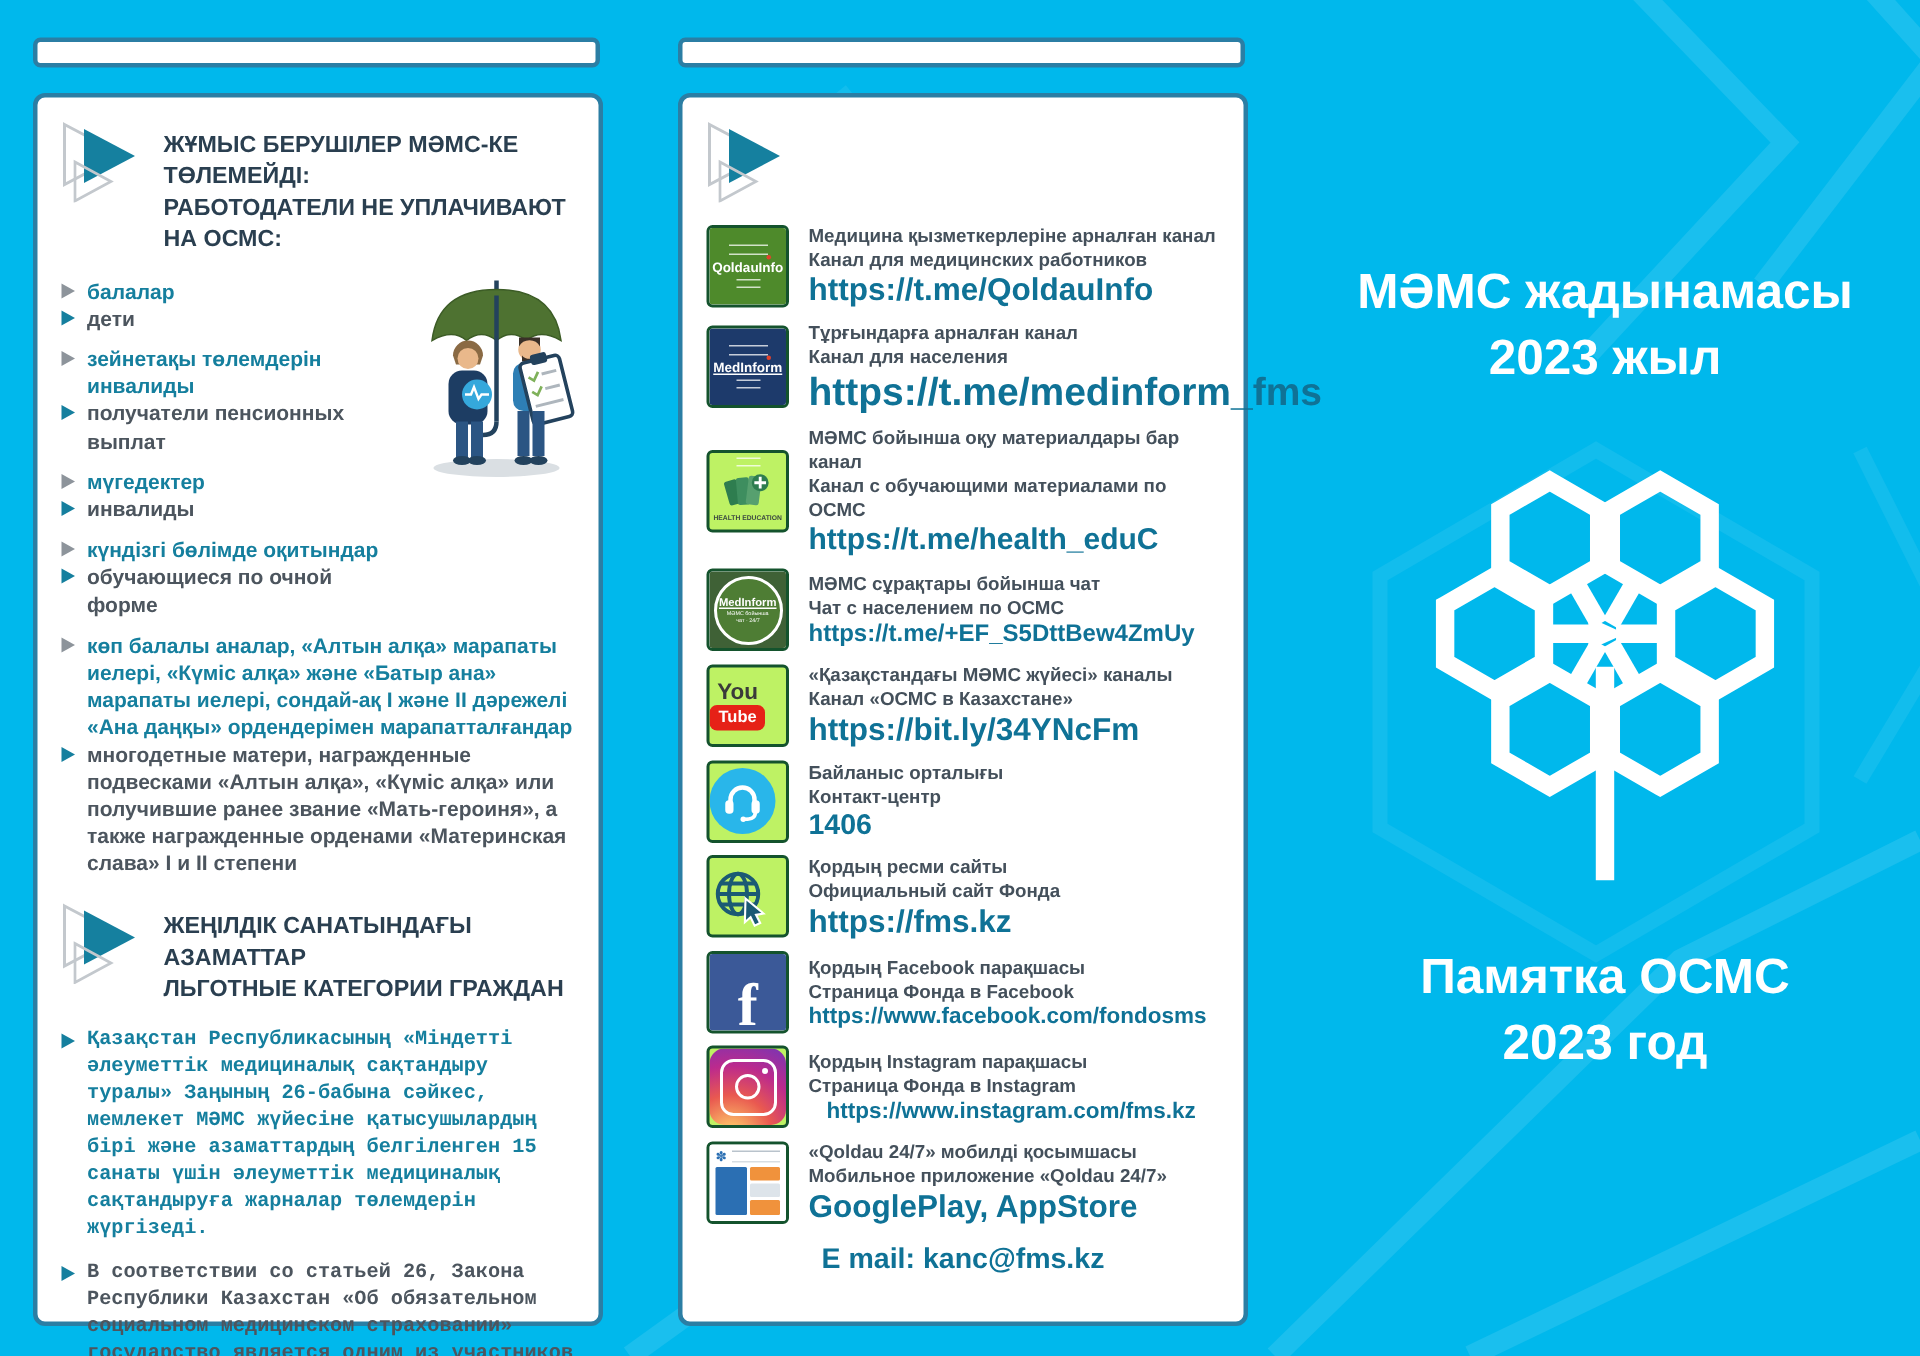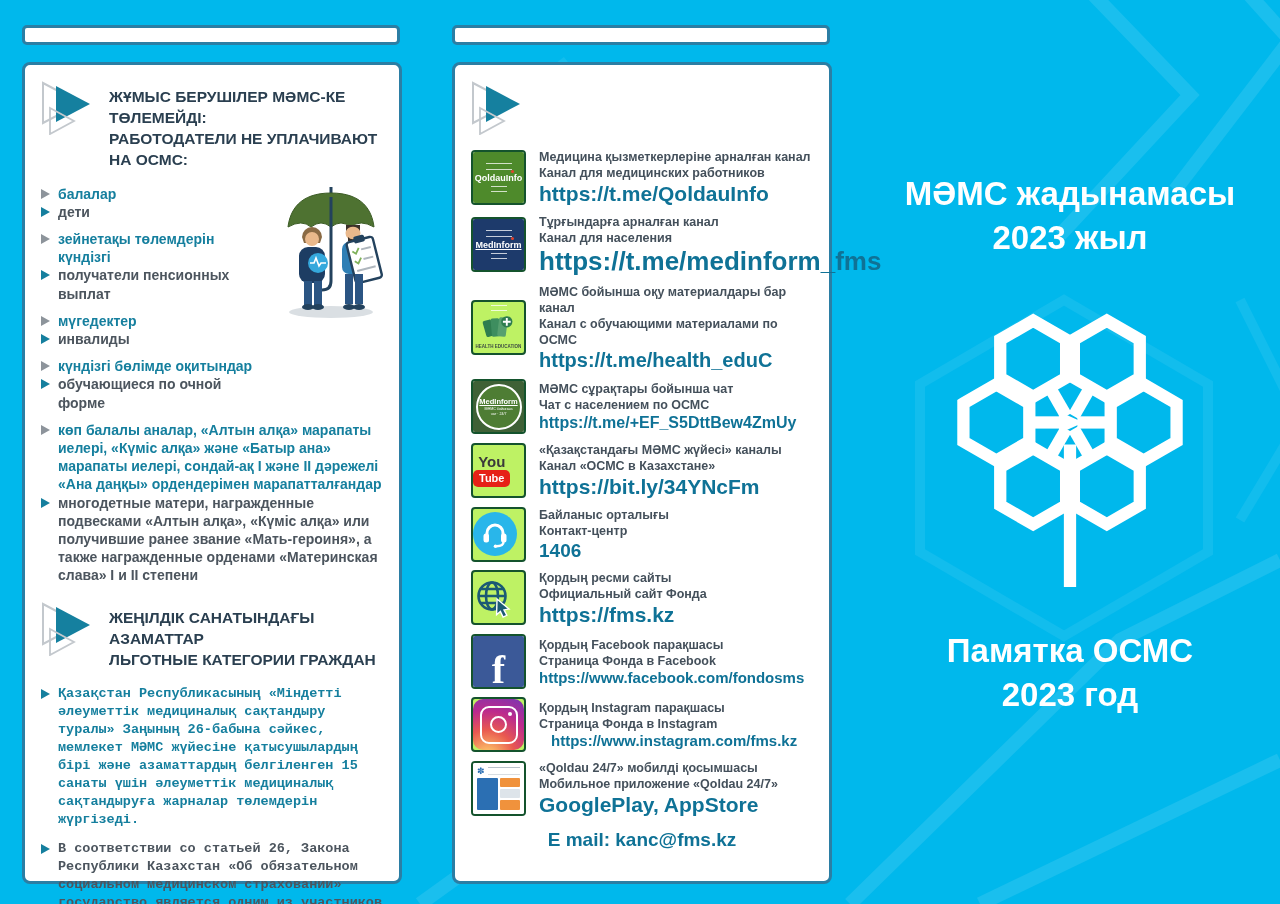--- a/index.html
+++ b/index.html
@@ -147,21 +147,21 @@
     </div>
     <div class="row ru">
       <span class="tri teal"></span>
       <span class="txt">дети</span>
     </div>
   </div>
 
   <div class="pair narrow">
     <div class="row kk">
       <span class="tri"></span>
-      <span class="txt">зейнетақы төлемдерін күндізгі</span>
+      <span class="txt">зейнетақы төлемдерін инвалиды</span>
     </div>
     <div class="row ru">
       <span class="tri teal"></span>
       <span class="txt">получатели пенсионных выплат</span>
     </div>
   </div>
 
   <div class="pair narrow">
     <div class="row kk">
       <span class="tri"></span>

